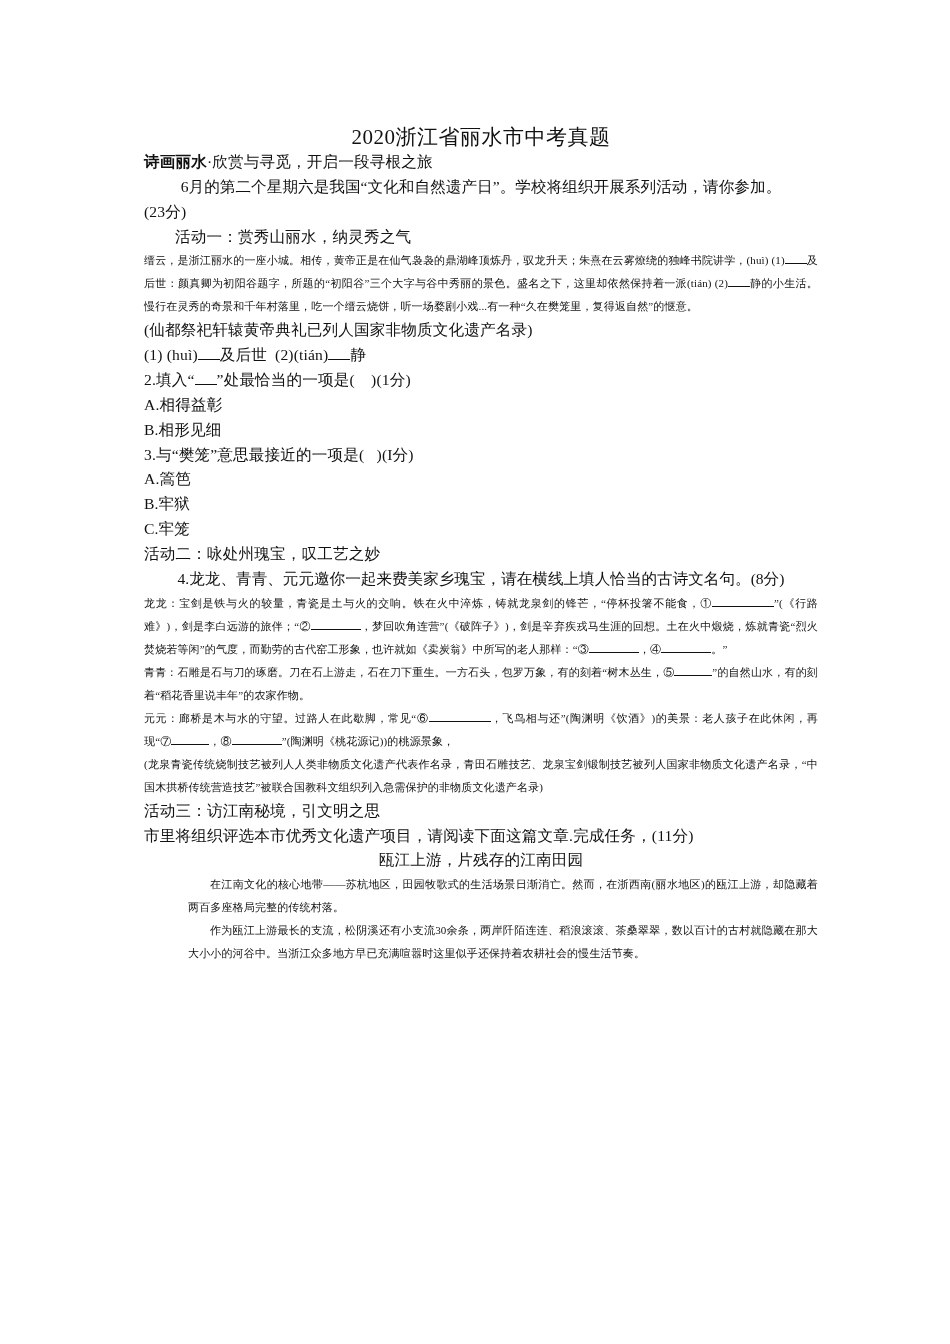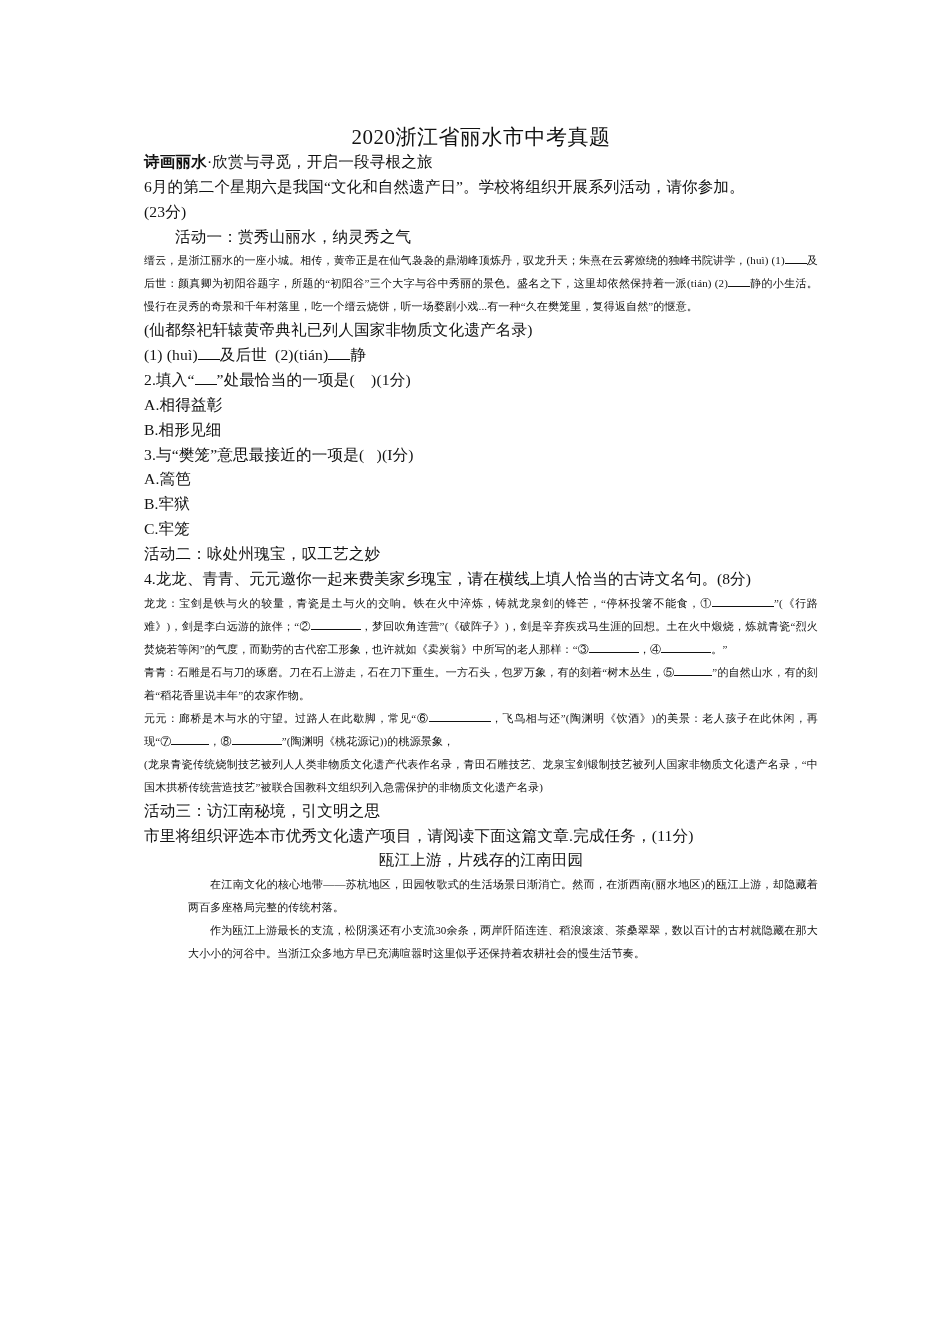--- a/index.html
+++ b/index.html
@@ -60,21 +60,21 @@
   </style>
 </head>
 <body>
 
 <div class="page">
 
   <div class="title">2020浙江省丽水市中考真题</div>
 
   <div class="line"><span class="bold-lead">诗画丽水</span><span>·欣赏与寻觅，开启一段寻根之旅</span></div>
 
-  <div class="line" style="letter-spacing:0.05px;">6月的第二个星期六是我国“文化和自然遗产日”。学校将组织开展系列活动，请你参加。</div>
+  <div class="line" style="letter-spacing:0.05px;text-align:center;">6月的第二个星期六是我国“文化和自然遗产日”。学校将组织开展系列活动，请你参加。</div>
   <div class="line">(23分)</div>
 
   <div class="line indent1">活动一：赏秀山丽水，纳灵秀之气</div>
 
   <div class="para"><span>缙云，是浙江丽水的一座小城。相传，黄帝正是在仙气袅袅的鼎湖峰顶炼丹，驭龙升天；朱熹在云雾燎绕的独峰书院讲学，(huì) (1)</span><span class="blank s"></span><span>及后世：颜真卿为初阳谷题字，所题的“初阳谷”三个大字与谷中秀丽的景色。盛名之下，这里却依然保持着一派(tián) (2)</span><span class="blank s"></span><span>静的小生活。慢行在灵秀的奇景和千年村落里，吃一个缙云烧饼，听一场婺剧小戏...有一种“久在樊笼里，复得返自然”的惬意。</span></div>
 
   <div class="line">(仙都祭祀轩辕黄帝典礼已列人国家非物质文化遗产名录)</div>
 
   <div class="line"><span>(1) (huì)</span><span class="blank s"></span><span style="white-space:pre;">及后世  (2)(tián)</span><span class="blank s"></span><span>静</span></div>
 
@@ -82,21 +82,21 @@
   <div class="line">A.相得益彰</div>
   <div class="line">B.相形见细</div>
 
   <div class="line" style="white-space:pre;">3.与“樊笼”意思最接近的一项是(   )(I分)</div>
   <div class="line">A.篙笆</div>
   <div class="line">B.牢狱</div>
   <div class="line">C.牢笼</div>
 
   <div class="line">活动二：咏处州瑰宝，叹工艺之妙</div>
 
-  <div class="line" style="letter-spacing:0px;">4.龙龙、青青、元元邀你一起来费美家乡瑰宝，请在横线上填人恰当的古诗文名句。(8分)</div>
+  <div class="line" style="letter-spacing:0px;text-align:center;">4.龙龙、青青、元元邀你一起来费美家乡瑰宝，请在横线上填人恰当的古诗文名句。(8分)</div>
 
   <div class="para"><span>龙龙：宝剑是铁与火的较量，青瓷是土与火的交响。铁在火中淬炼，铸就龙泉剑的锋芒，“停杯投箸不能食，①</span><span class="blank xl"></span><span>”(《行路难》)，剑是李白远游的旅伴；“②</span><span class="blank l"></span><span>，梦回吹角连营”(《破阵子》)，剑是辛弃疾戎马生涯的回想。土在火中煅烧，炼就青瓷“烈火焚烧若等闲”的气度，而勤劳的古代窑工形象，也许就如《卖炭翁》中所写的老人那样：“③</span><span class="blank l"></span><span>，④</span><span class="blank l"></span><span>。”</span></div>
 
   <div class="para"><span>青青：石雕是石与刀的琢磨。刀在石上游走，石在刀下重生。一方石头，包罗万象，有的刻着“树木丛生，⑤</span><span class="blank m"></span><span>”的自然山水，有的刻着“稻花香里说丰年”的农家作物。</span></div>
 
   <div class="para"><span>元元：廊桥是木与水的守望。过路人在此歇脚，常见“⑥</span><span class="blank xl"></span><span>，飞鸟相与还”(陶渊明《饮酒》)的美景：老人孩子在此休闲，再现“⑦</span><span class="blank m"></span><span>，⑧</span><span class="blank l"></span><span>”(陶渊明《桃花源记))的桃源景象，</span></div>
 
   <div class="para">(龙泉青瓷传统烧制技艺被列人人类非物质文化遗产代表作名录，青田石雕技艺、龙泉宝剑锻制技艺被列人国家非物质文化遗产名录，“中国木拱桥传统营造技艺”被联合国教科文组织列入急需保护的非物质文化遗产名录)</div>
 
   <div class="line">活动三：访江南秘境，引文明之思</div>

